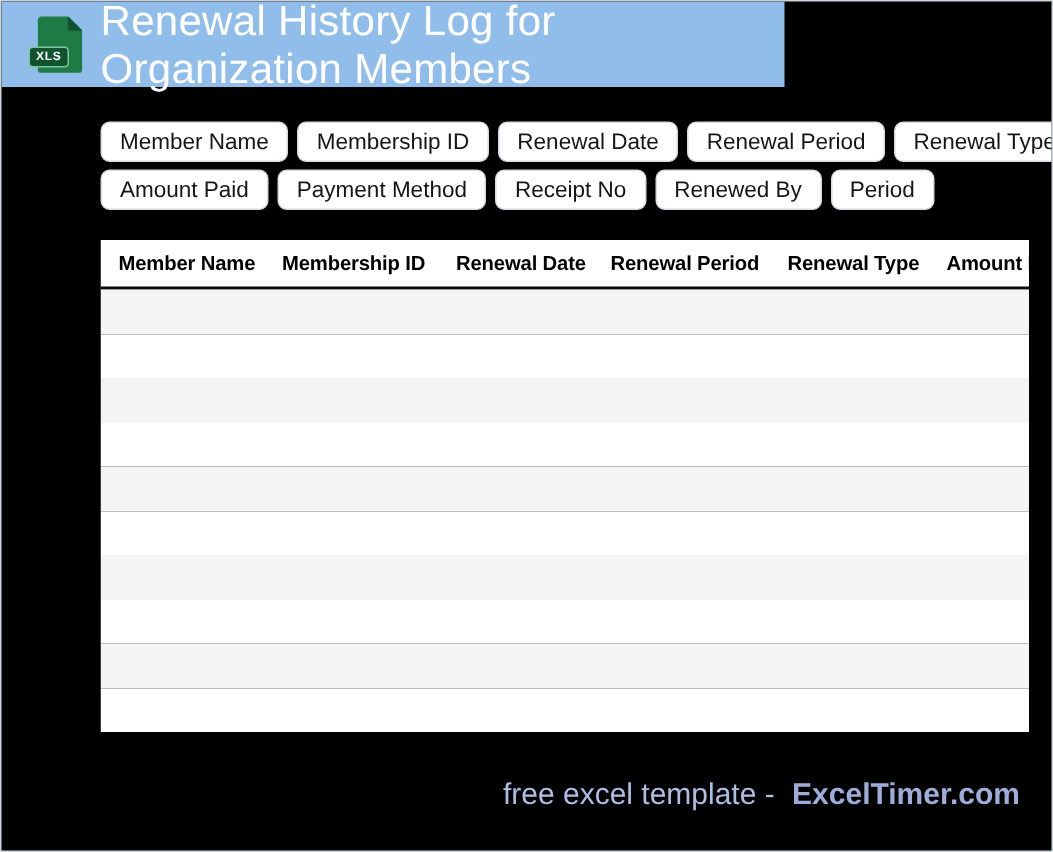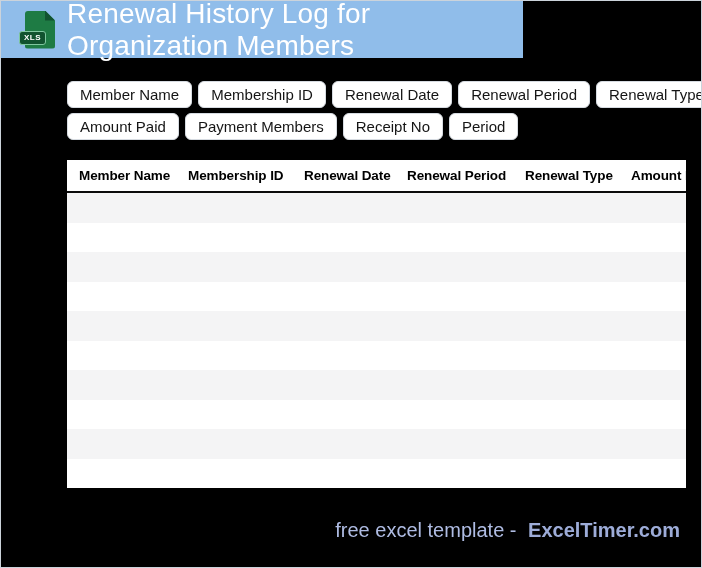--- a/index.html
+++ b/index.html
@@ -155,22 +155,23 @@
   <div class="chips">
     <div class="chip-row">
       <span class="chip">Member Name</span>
       <span class="chip">Membership ID</span>
       <span class="chip">Renewal Date</span>
       <span class="chip">Renewal Period</span>
       <span class="chip">Renewal Type</span>
     </div>
     <div class="chip-row">
       <span class="chip">Amount Paid</span>
-      <span class="chip">Payment Members</span>
+      <span class="chip">Payment Method</span>
       <span class="chip">Receipt No</span>
+      <span class="chip">Renewed By</span>
       <span class="chip">Period</span>
     </div>
   </div>
 
   <div class="table-viewport">
     <div class="thead">
       <span class="th">Member Name</span>
       <span class="th">Membership ID</span>
       <span class="th">Renewal Date</span>
       <span class="th">Renewal Period</span>

